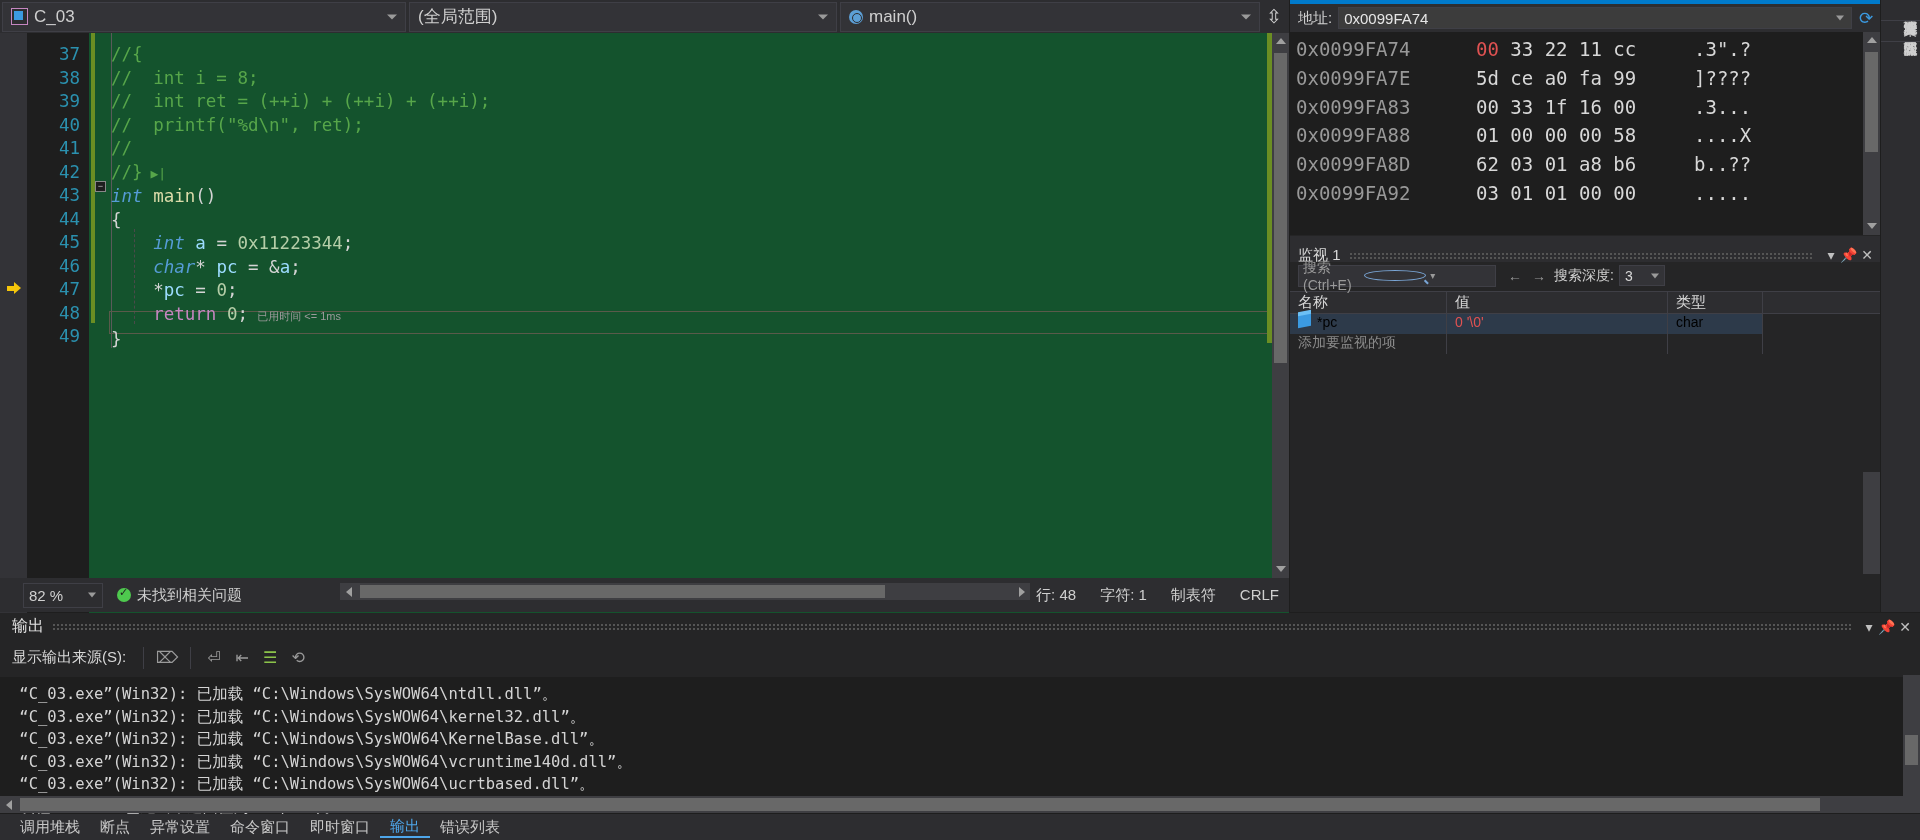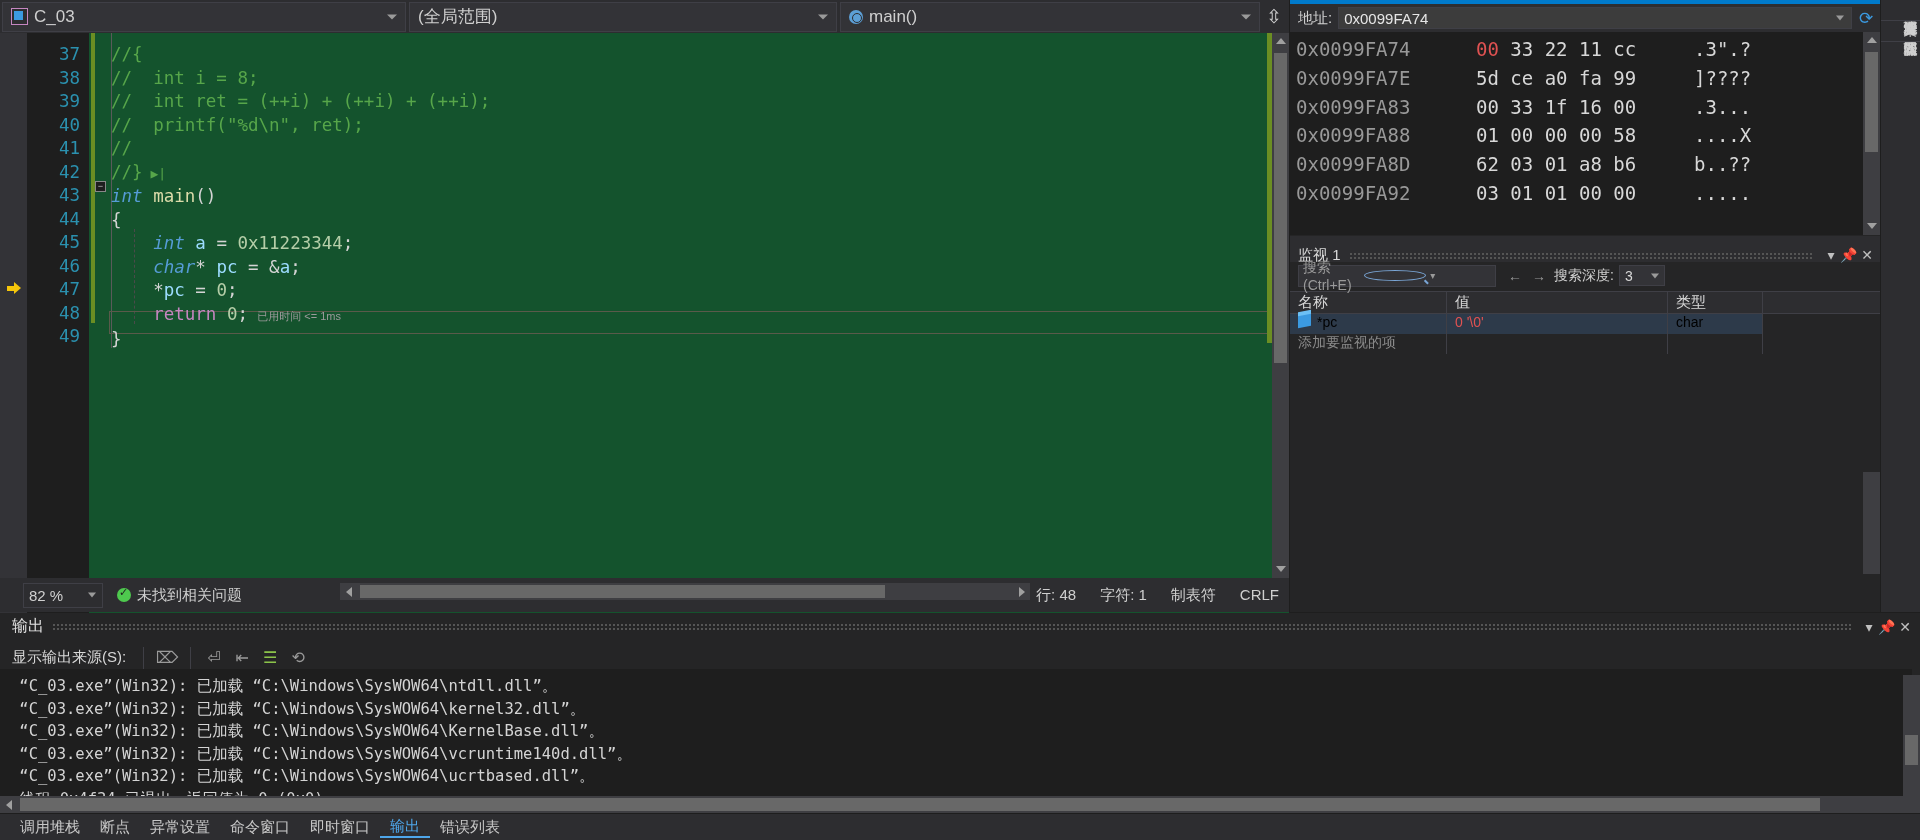--- a/index.html
+++ b/index.html
@@ -170,21 +170,21 @@
   .out-toolbar { height: 35px; display: flex; align-items: center; padding-left: 12px; }
   .out-label { color: #d8d8d8; font-size: 15px; margin-right: 8px; }
   .out-combo { width: 263px; height: 25px; background: #333337; border: 1px solid #3f3f46; color: #e0e0e0;
                font-size: 15px; display: flex; align-items: center; padding-left: 8px; position: relative; }
   .out-combo .arrow { position:absolute; right:7px; top:50%; transform:translateY(-50%);
               width:0;height:0;border-left:4px solid transparent;border-right:4px solid transparent;border-top:5px solid #9a9a9a;}
   .out-sep { width: 1px; height: 22px; background: #3f3f46; margin: 0 9px; }
   .obtn { width: 28px; height: 26px; display: flex; align-items: center; justify-content: center;
           color: #9a9a9a; font-size: 16px; }
   .obtn.green { color: #8bc34a; }
-  .out-body { position: absolute; left: 0; top: 56px; width: 1912px; height: 138px; background: #1e1e1e;
+  .out-body { position: absolute; left: 0; top: 64px; width: 1912px; height: 138px; background: #1e1e1e;
               padding: 6px 0 0 10px; }
   .out-line { font-family: "DejaVu Sans Mono", monospace; font-size: 15.5px; line-height: 22.5px;
               color: #d4d4d4; white-space: pre; }
   .out-vscroll { position:absolute; right:0; top:62px; width:17px; height:138px; background:#3e3e42; }
   .out-vthumb { position:absolute; left:2px; top:60px; width:13px; height:30px; background:#686868; }
   .out-hscroll { position:absolute; left:0; bottom:0; width:1903px; height:17px; background:#3e3e42; }
   .out-hthumb { position:absolute; left:20px; top:2px; width:1800px; height:13px; background:#686868; }
 
   
   .bottom-tabs { position: absolute; left: 0; top: 814px; width: 1920px; height: 26px; background: #2d2d30;

